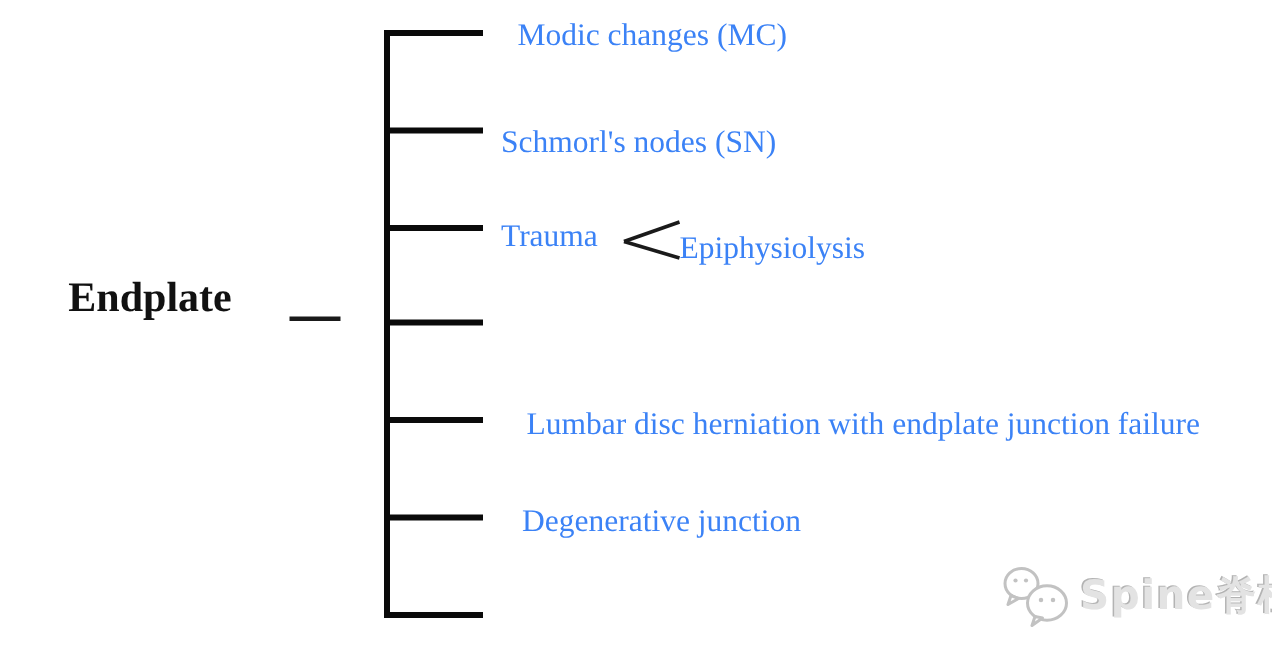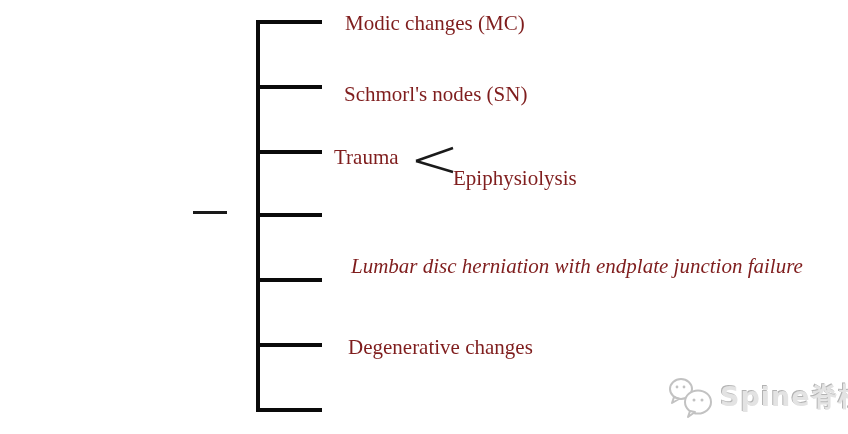--- a/index.html
+++ b/index.html
@@ -60,39 +60,39 @@
   .bl-3 { top: 213px; }
   .bl-4 { top: 278px; }
   .bl-5 { top: 343px; }
   .bl-6 { top: 408px; }
   
   .branch-label {
     position: absolute;
     font-size: 21px;
     line-height: 28px;
     white-space: nowrap;
-    color: #7f1d1d;
+    color: #3b82f6;
   }
   .lbl-0 { left: 345px; top: 9px; }
-  .lbl-1 { left: 344px; top: 80px; text-align: center; }
+  .lbl-1 { left: 334px; top: 80px; text-align: center; }
   .lbl-2 { left: 334px; top: 143px; }
   .lbl-3 { left: 348px; top: 203px; }
-  .lbl-4 { left: 351px; top: 252px; font-style: italic; }
+  .lbl-4 { left: 351px; top: 268px; }
   .lbl-5 { left: 348px; top: 333px; }
   .lbl-6 { left: 348px; top: 397px; }
   
   .fork {
     position: absolute;
     left: 414px;
     top: 146px;
     width: 41px;
     height: 28px;
   }
   .sub-0 { left: 455px; top: 128px; }
-  .sub-1 { left: 453px; top: 164px; }
+  .sub-1 { left: 453px; top: 151px; }
   
   .watermark {
     position: absolute;
     left: 668px;
     top: 376px;
     display: flex;
     align-items: center;
     gap: 6px;
   }
   .wm-icon { width: 46px; height: 42px; }
@@ -105,39 +105,40 @@
     text-shadow: -1px -1px 0 #b3b3b3, 1px 1px 0 #ffffff;
     white-space: nowrap;
   }
 </style>
 </head>
 <body>
 
 <div class="stage">
 
   <div class="root-label">
+    <div>Endplate</div>
   </div>
 
   <div class="dash"></div>
 
   <div class="trunk"></div>
 
   <div class="branch-line bl-0"></div>
   <div class="branch-line bl-1"></div>
   <div class="branch-line bl-2"></div>
   <div class="branch-line bl-3"></div>
   <div class="branch-line bl-4"></div>
   <div class="branch-line bl-5"></div>
   <div class="branch-line bl-6"></div>
 
   <div class="branch-label lbl-0">Modic changes (MC)</div>
   <div class="branch-label lbl-1">Schmorl's nodes (SN)</div>
   <div class="branch-label lbl-2">Trauma</div>
   <div class="branch-label lbl-4">Lumbar disc herniation with endplate junction failure</div>
-  <div class="branch-label lbl-5">Degenerative changes</div>
+  <div class="branch-label lbl-5">Degenerative junction</div>
 
   <svg class="fork" viewBox="0 0 41 28">
     <line x1="2" y1="15" x2="39" y2="2" stroke="#1a1a1a" stroke-width="2.4"></line>
     <line x1="2" y1="15" x2="39" y2="26" stroke="#1a1a1a" stroke-width="2.4"></line>
   </svg>
 
   <div class="branch-label sub-1">Epiphysiolysis</div>
 
   <div class="watermark">
     <svg class="wm-icon" viewBox="0 0 46 42">

